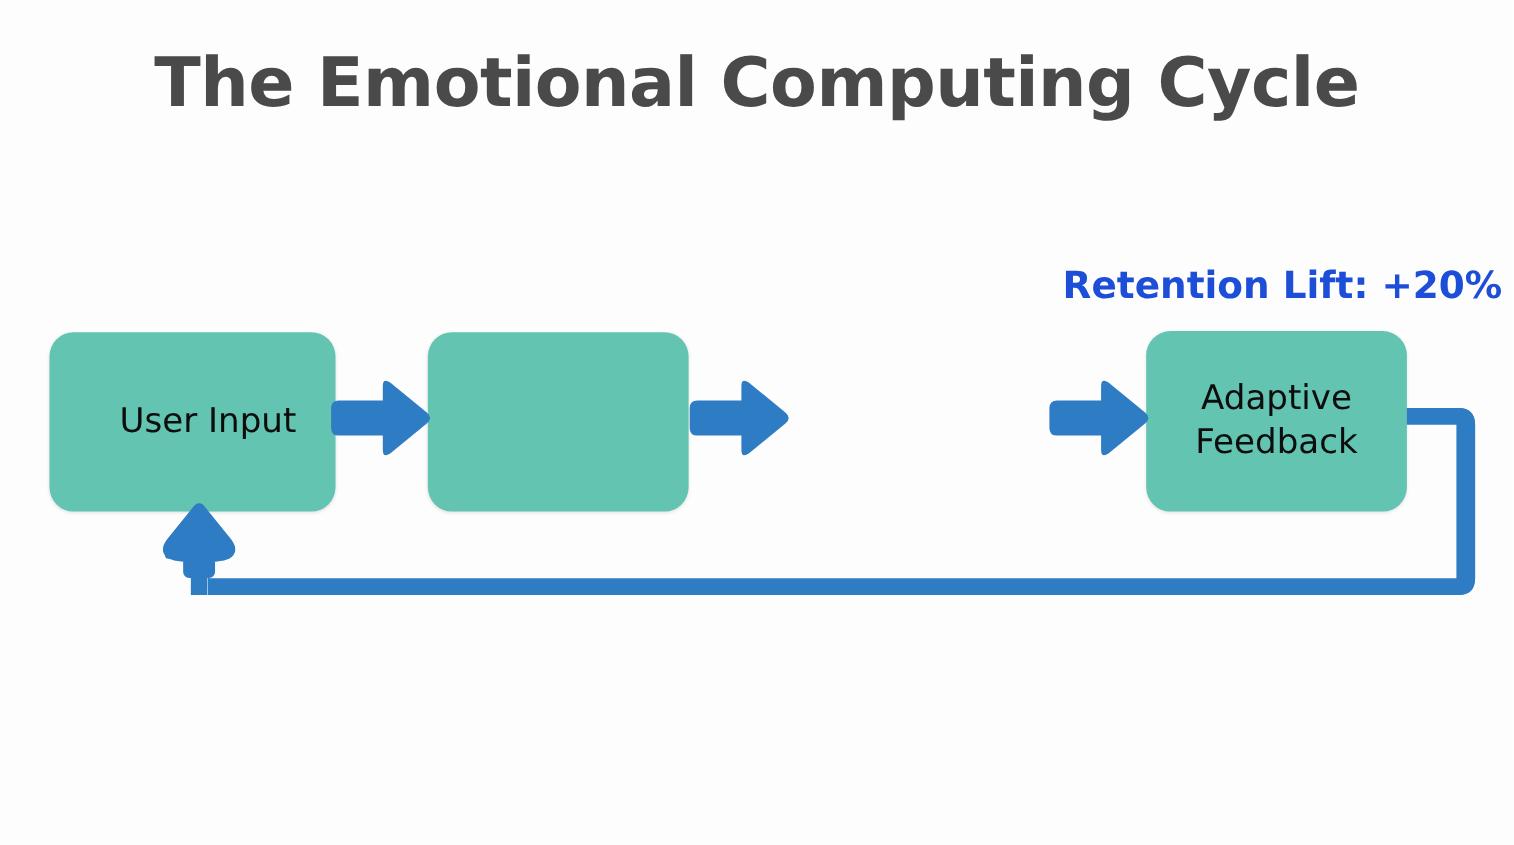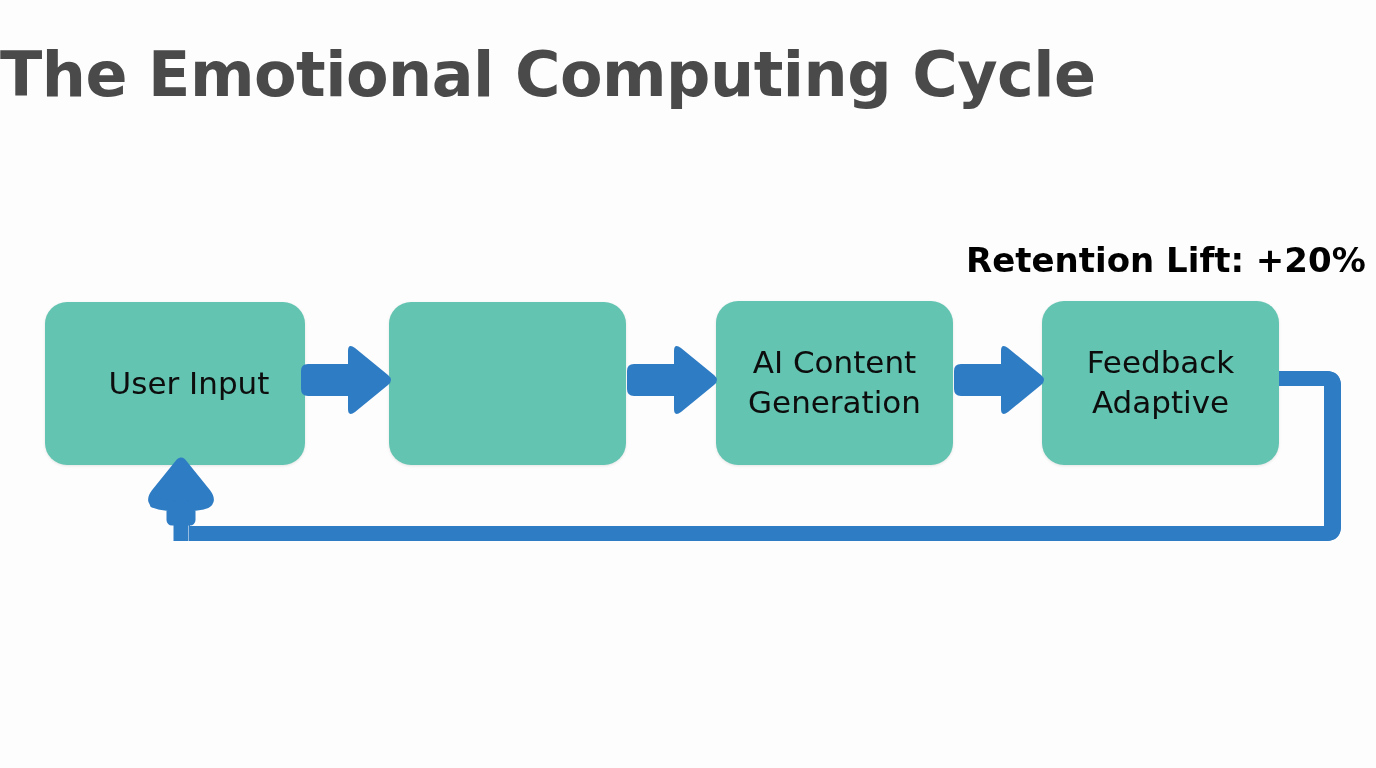--- a/index.html
+++ b/index.html
@@ -19,40 +19,40 @@
     height: 768px;
     background: #fdfdfd;
   }
 
   
   #title {
     position: absolute;
     left: 0;
     top: 38px;
     width: 1376px;
-    text-align: left;
+    text-align: center;
     font-family: "DejaVu Sans", "Liberation Sans", sans-serif;
     font-size: 62px;
     font-weight: bold;
     letter-spacing: -0.5px;
     color: #4a4a4a;
     white-space: nowrap;
   }
 
   
   #annotation {
     position: absolute;
     left: 966px;
     top: 240px;
     width: 390px;
     text-align: center;
     font-family: "DejaVu Sans", "Liberation Sans", sans-serif;
     font-size: 34px;
     font-weight: bold;
-    color: #000000;
+    color: #1d4ed8;
     white-space: nowrap;
   }
 
   
   .node {
     position: absolute;
     box-sizing: border-box;
     background: #62c4b1;
     border-radius: 22px;
     display: flex;
@@ -95,31 +95,25 @@
     <div>
       <span>User Input</span>
     </div>
   </div>
 
   <div class="node" id="node-1">
     <div>
     </div>
   </div>
 
-  <div class="node" id="node-2">
-    <div>
-      <span>AI Content</span>
-      <span>Generation</span>
-    </div>
-  </div>
 
   <div class="node" id="node-3">
     <div>
+      <span>Adaptive</span>
       <span>Feedback</span>
-      <span>Adaptive</span>
     </div>
   </div>
 
   <svg id="arrows" viewBox="0 0 1376 768">
 
     <g>
       <path d="M 308 364 L 348 364 L 348 351 Q 348 343 355 348
                L 388 375 Q 394 380 388 385 L 355 412
                Q 348 417 348 409 L 348 396 L 308 396
                Q 301 396 301 389 L 301 371 Q 301 364 308 364 Z" fill="#2e7cc4"></path>

